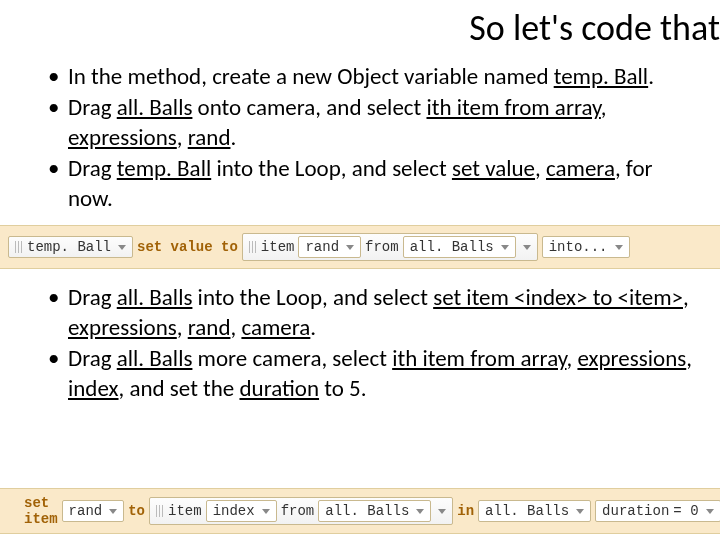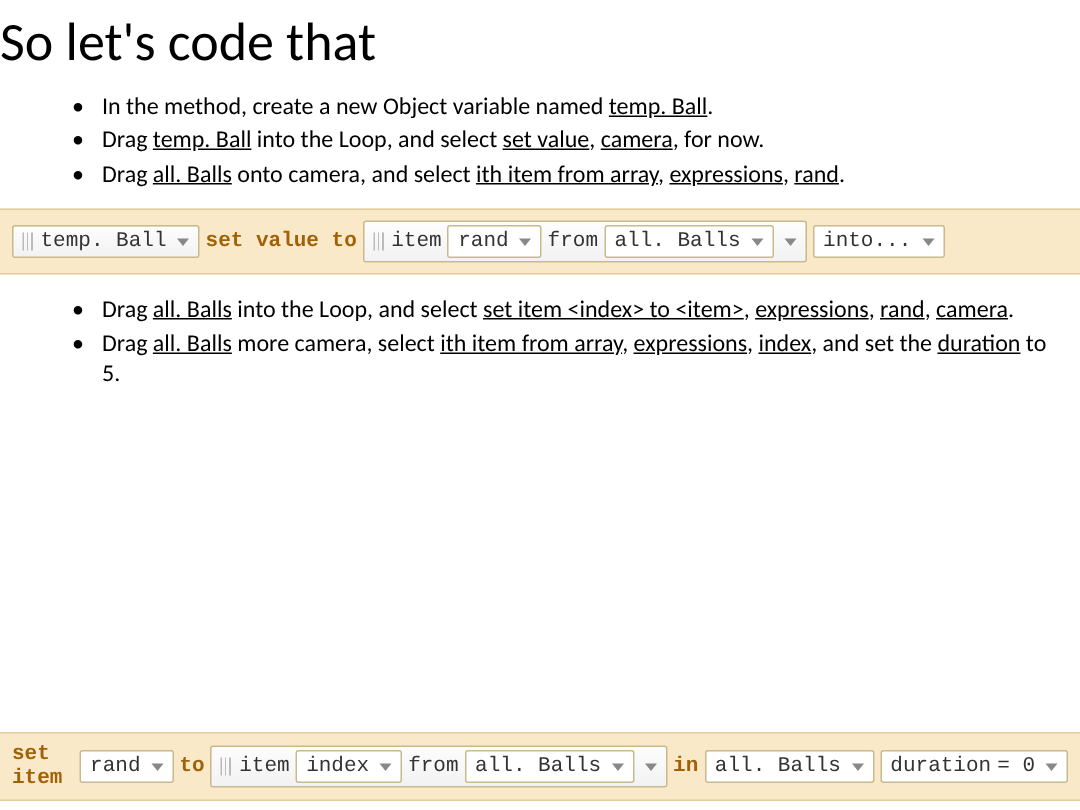--- a/index.html
+++ b/index.html
@@ -1,23 +1,23 @@
 <!DOCTYPE html>
 <html><head>
 <meta charset="utf-8">
 <style>
   html,body{margin:0;padding:0;width:720px;height:540px;background:#fff;font-family:Calibri,Arial,sans-serif;color:#000;overflow:hidden}
   .slide{width:720px;height:540px;position:relative}
-  .title{font-size:36px;text-align:left;margin:6px 0 6px 0;font-weight:400}
-  .bullets{margin:12px 22px;font-size:16px;line-height:1.28}
+  .title{font-size:36px;text-align:right;margin:6px 0 6px 0;font-weight:400}
+  .bullets{margin:12px 22px;font-size:23px;line-height:1.28}
   .bullets li{margin:0 0 2px 4px;padding-left:2px;list-style:none;position:relative}
   .bullets li::before{content:"•";position:absolute;left:-18px;top:0}
   .u{text-decoration:underline}
   .codebar{background:#fae9c9;border-top:1px solid #e0ce9e;border-bottom:1px solid #e0ce9e;padding:7px 8px;font-family:"Courier New",monospace;font-size:14px;color:#333;display:flex;align-items:center;gap:4px;flex-wrap:nowrap}
-  .codebar2{padding:6px 8px}
+  .codebar2{padding:6px 24px}
   .token{background:#fff;border:1px solid #c9b98f;padding:2px 6px 2px 6px;display:inline-flex;align-items:center;gap:4px;border-radius:2px;white-space:nowrap}
   .token.drag{background:linear-gradient(#fdfdfd,#f2f2f2)}
   .grip{width:7px;height:12px;background:repeating-linear-gradient(90deg,#bbb 0,#bbb 1px,transparent 1px,transparent 3px);display:inline-block;margin-right:1px}
   .tri{display:inline-block;width:0;height:0;border-left:4px solid transparent;border-right:4px solid transparent;border-top:5px solid #888;margin-left:3px}
   .plain{color:#a16207;font-weight:bold}
   .kw{color:#333;font-weight:normal}
   .id{color:#333}
   ul.bullets{padding-left:40px}
   .eq{color:#333}
 </style>
@@ -25,24 +25,24 @@
 <body>
 <div class="slide">
 
 <h1 class="title">So let's code that</h1>
 
 <ul class="bullets">
   <li>
     <span>In the method, create a new Object variable named </span><span class="u">temp. Ball</span><span>.</span>
   </li>
   <li>
-    <span>Drag </span><span class="u">temp. Ball</span><span> into the Loop, and select </span><span class="u">set value</span><span>, </span><span class="u">camera</span><span>, for now.</span>
+    <span>Drag </span><span class="u">all. Balls</span><span> onto camera, and select </span><span class="u">ith item from array</span><span>, </span><span class="u">expressions</span><span>, </span><span class="u">rand</span><span>.</span>
   </li>
   <li>
-    <span>Drag </span><span class="u">all. Balls</span><span> onto camera, and select </span><span class="u">ith item from array</span><span>, </span><span class="u">expressions</span><span>, </span><span class="u">rand</span><span>.</span>
+    <span>Drag </span><span class="u">temp. Ball</span><span> into the Loop, and select </span><span class="u">set value</span><span>, </span><span class="u">camera</span><span>, for now.</span>
   </li>
 </ul>
 
 <div class="codebar" style="margin-top:10px">
   <span class="token drag">
         <span class="grip"></span>
         <span class="id">temp. Ball</span>
         <span class="tri"></span>
       </span>
   <span class="plain">set value to</span>

